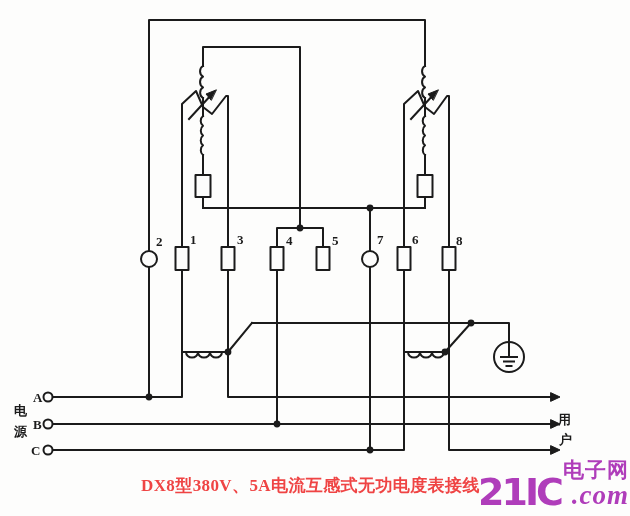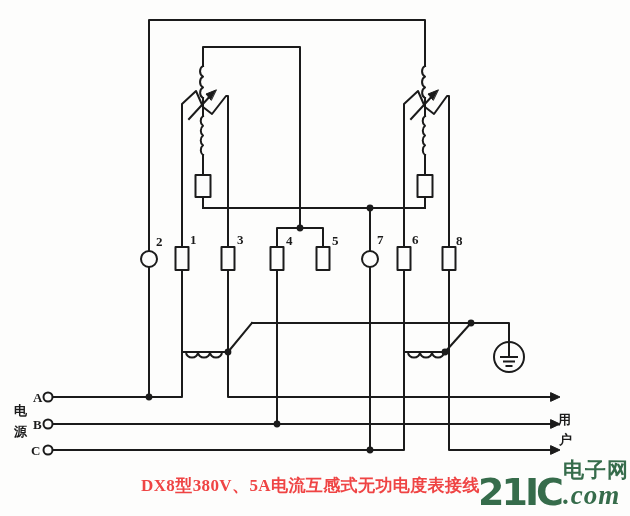--- a/index.html
+++ b/index.html
@@ -5,28 +5,28 @@
   html,body{margin:0;padding:0;}
   body{width:630px;height:516px;overflow:hidden;background:#fdfdfc;
        font-family:"Liberation Serif","DejaVu Serif",serif;}
   .stage{position:relative;width:630px;height:516px;background:#fdfdfc;}
   svg{position:absolute;left:0;top:0;}
   svg text{font-family:"Liberation Serif","DejaVu Serif",serif;
            fill:#1b1b1b;font-size:13px;font-weight:700;}
   .caption{position:absolute;left:141px;top:474px;white-space:nowrap;
            font-size:17px;font-weight:700;color:#ef4444;letter-spacing:.4px;}
   .watermark{position:absolute;left:478px;top:458px;display:flex;
-             color:#14532d;opacity:.85;pointer-events:none;}
+             color:#a21caf;opacity:.85;pointer-events:none;}
   .wm-brand{font-family:"DejaVu Sans","Liberation Sans",sans-serif;
             font-weight:800;font-size:38px;line-height:1;letter-spacing:-3px;
             margin-top:15px;}
   .wm-col{display:flex;flex-direction:column;margin-left:2px;}
   .wm-site{font-size:21px;font-weight:700;line-height:1.15;letter-spacing:1px;}
   .wm-domain{font-size:27px;font-weight:700;font-style:italic;line-height:.9;
-             letter-spacing:1px;margin-top:1px;}
+             letter-spacing:1px;margin-top:1px;text-align:right;}
 </style>
 </head>
 <body>
 
 <div class="stage">
 
 <svg width="630" height="516" viewBox="0 0 630 516">
   <g stroke="#1b1b1b" stroke-width="2" fill="none" stroke-linejoin="round" stroke-linecap="square">
 
     <path d="M149,251 V20 H425 V66"></path>

